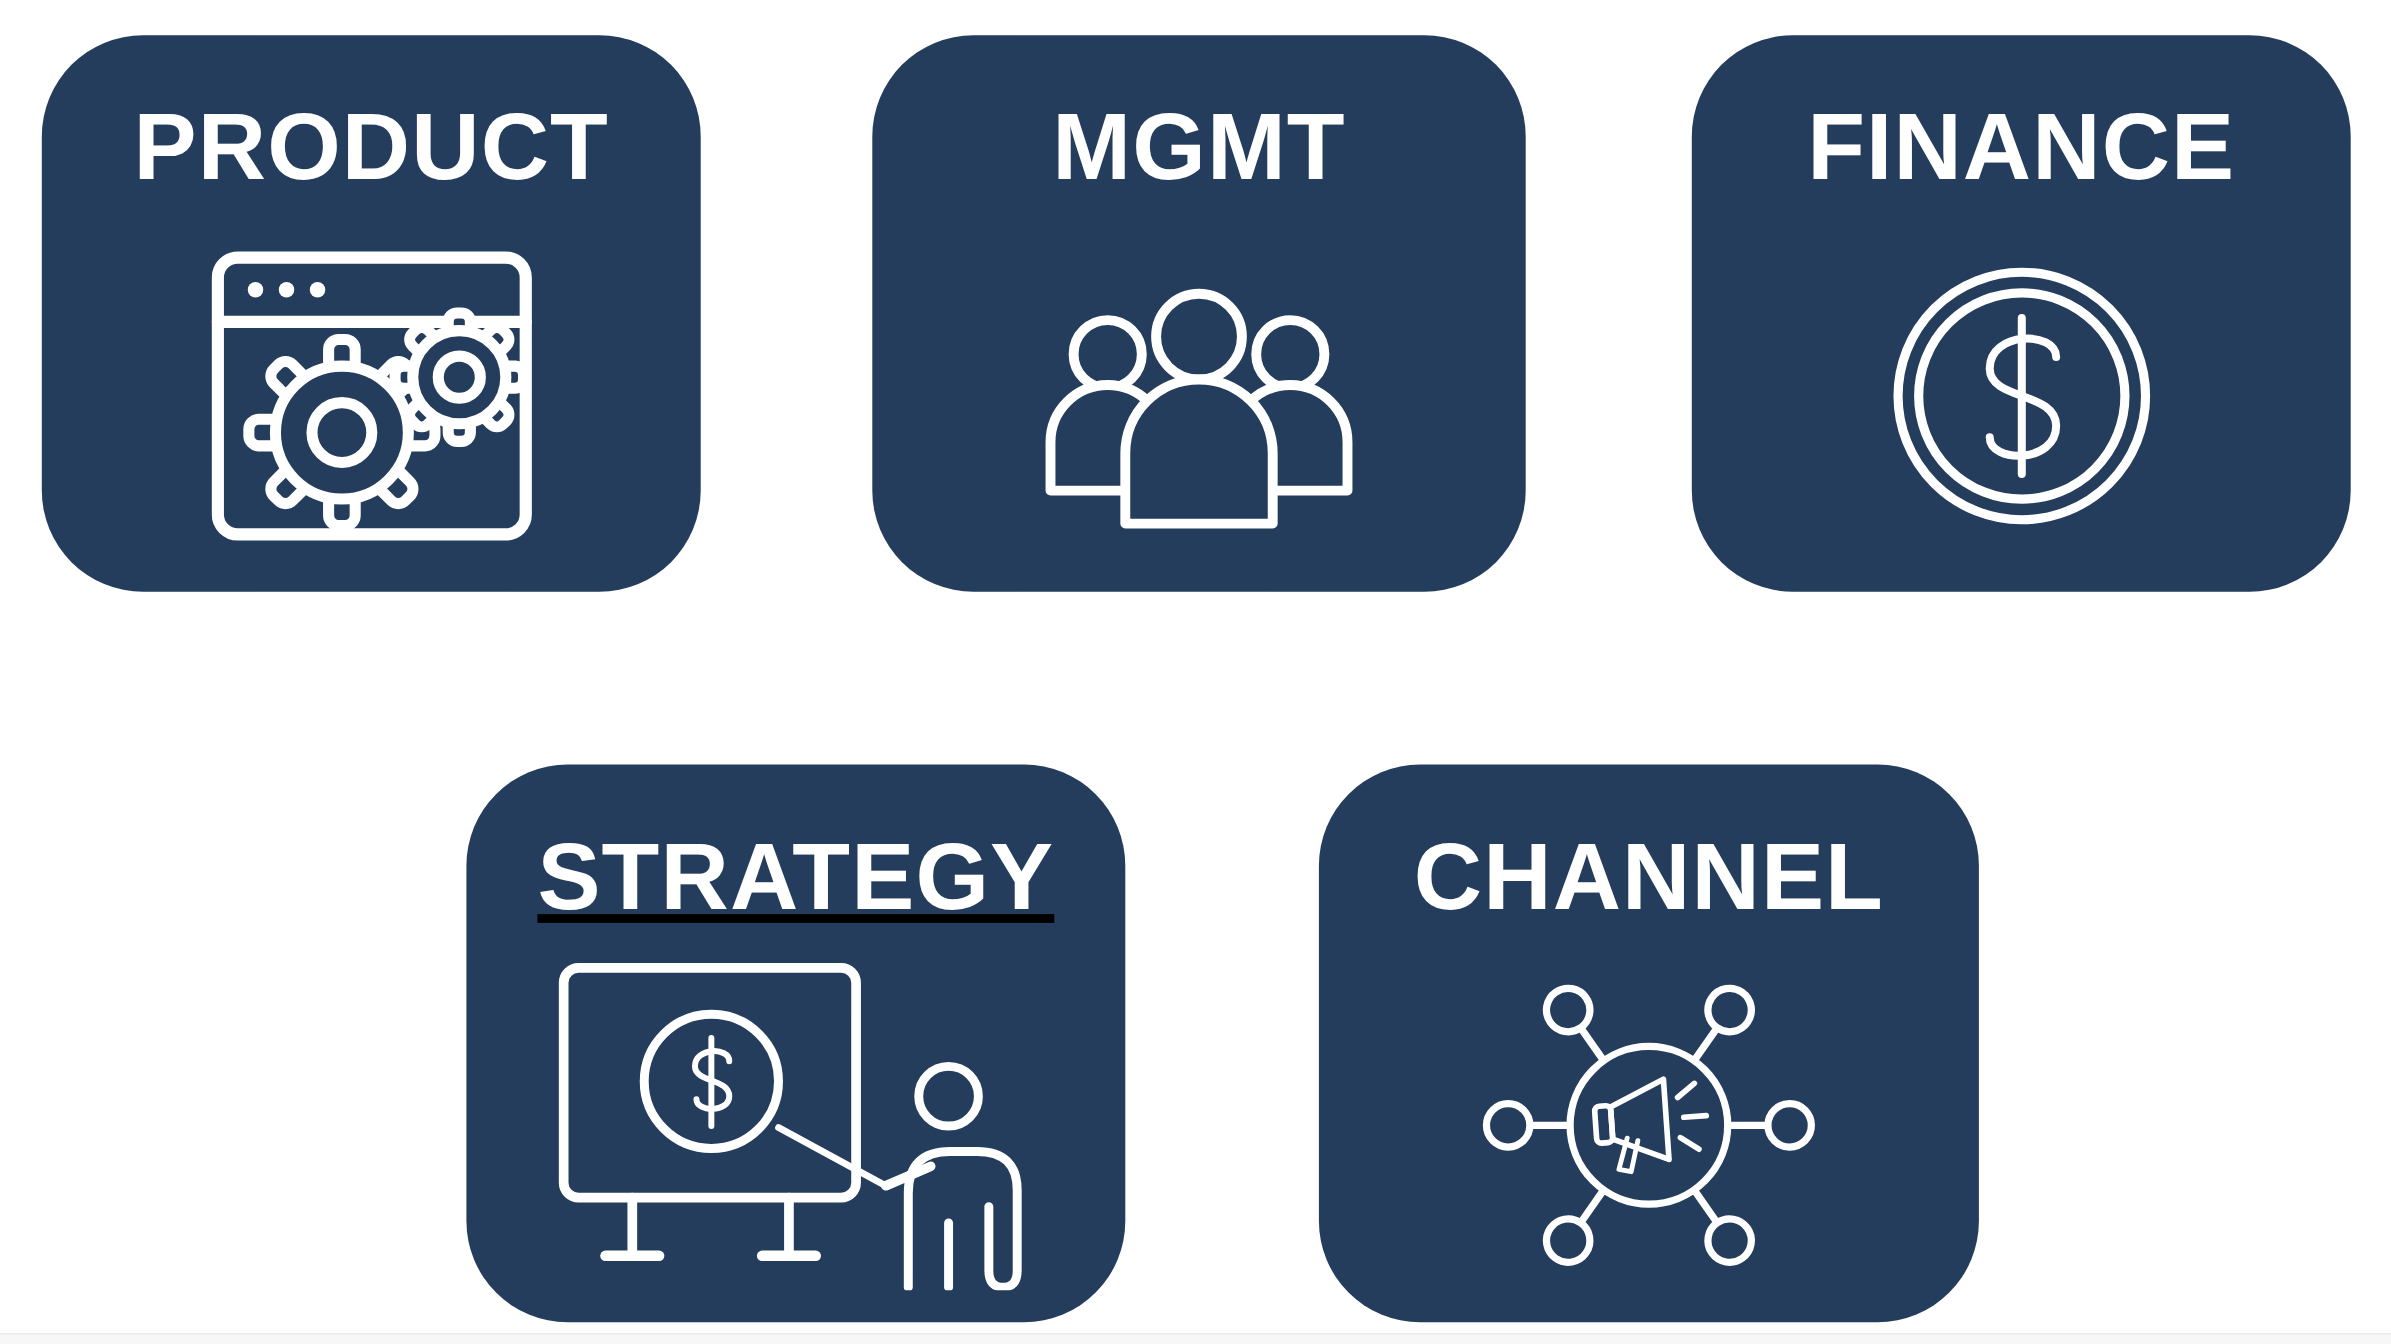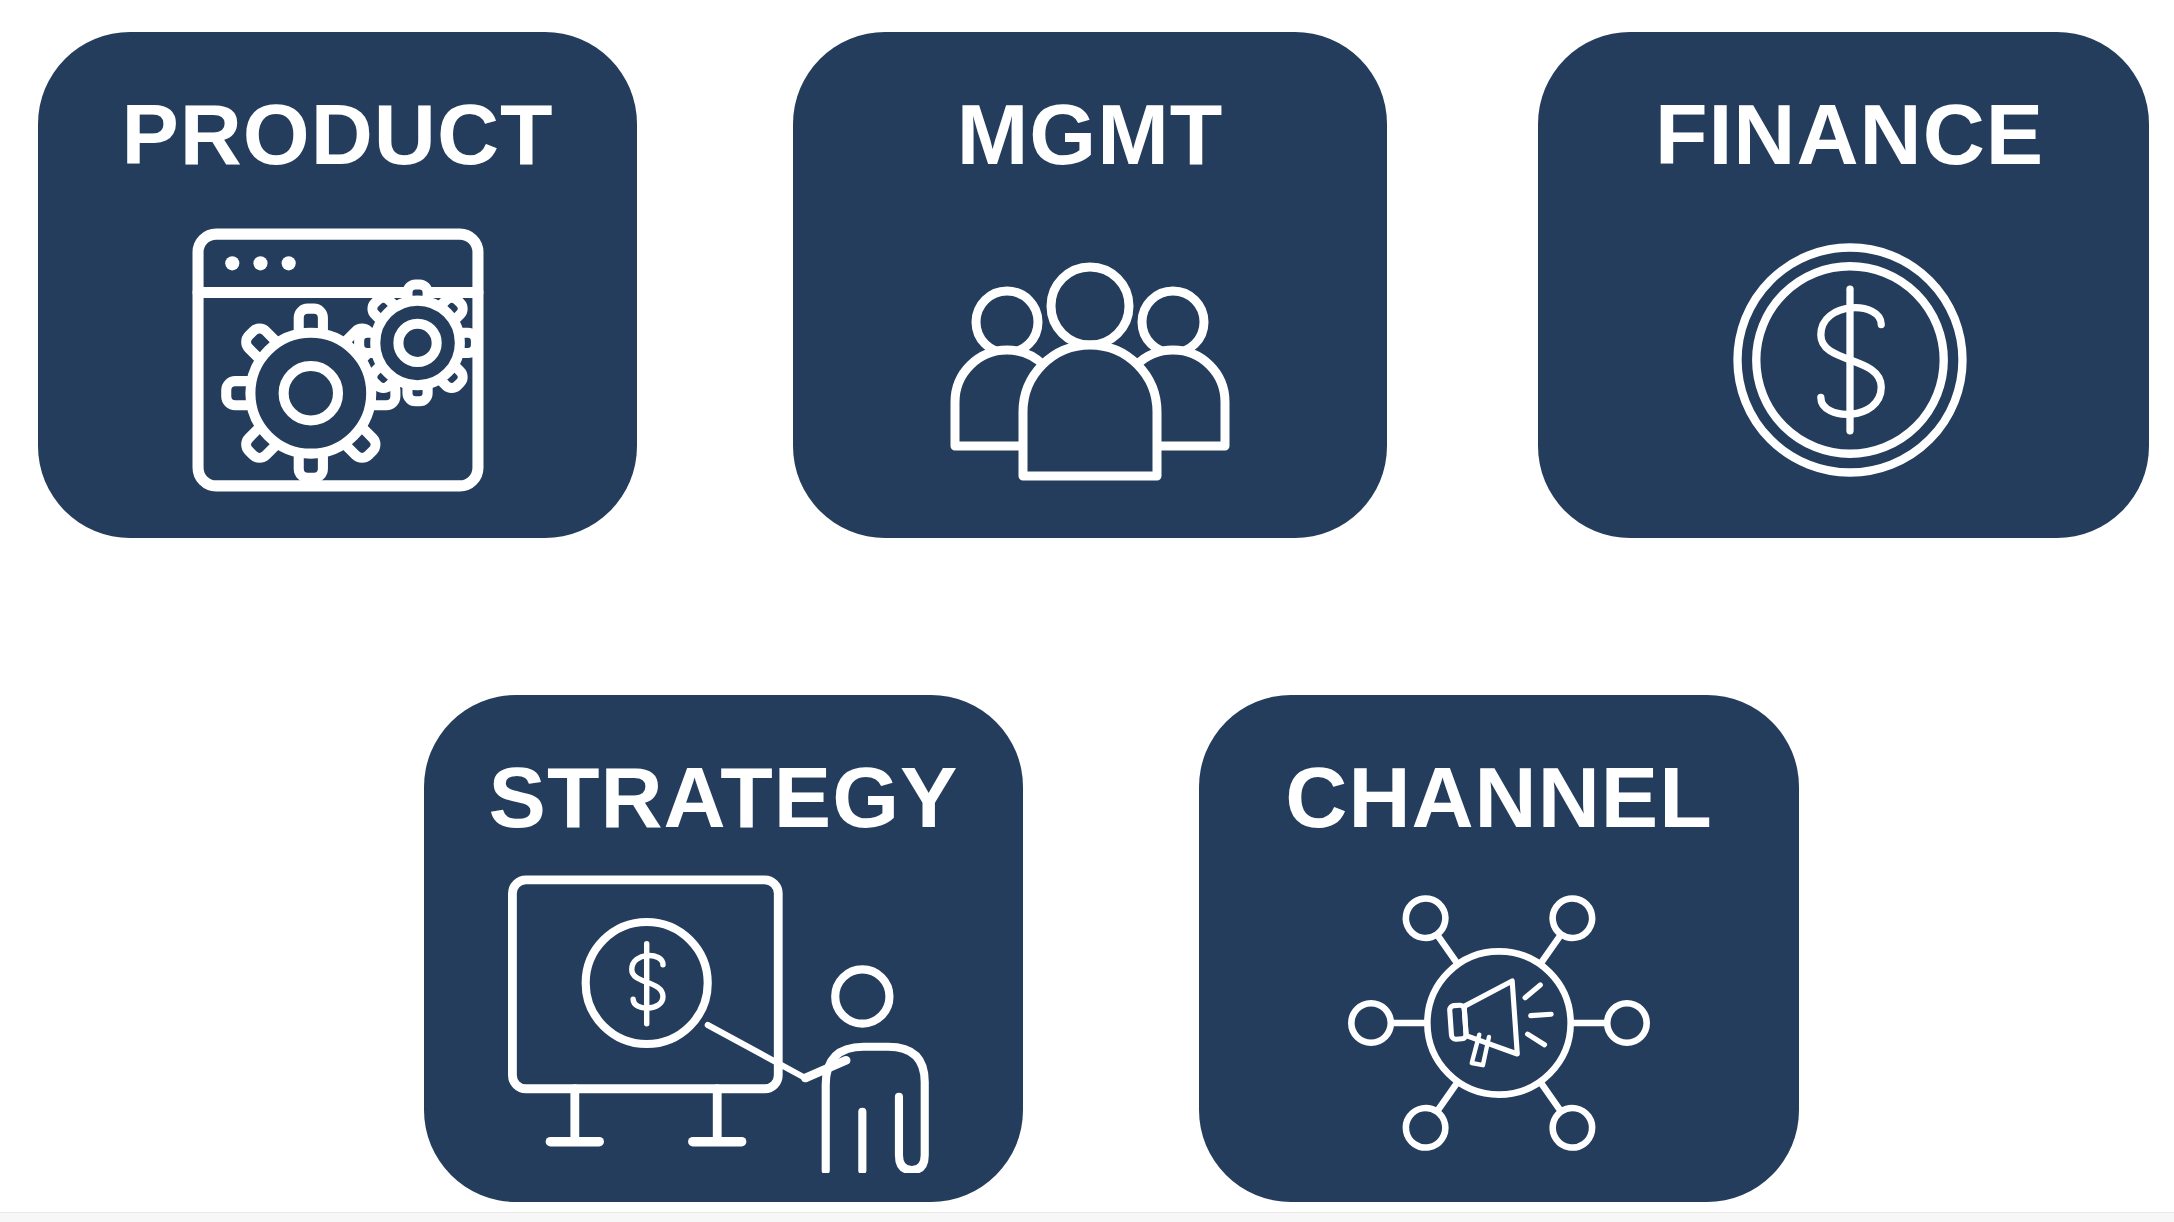--- a/index.html
+++ b/index.html
@@ -38,22 +38,22 @@
     align-items: center;
     justify-content: center;
   }
   
   .icon .ln { fill: none; stroke: var(--icon-stroke,#fff); stroke-linecap: round; stroke-linejoin: round; }
   .icon .fl { fill: var(--tile-bg,#253d5c); stroke: var(--icon-stroke,#fff); stroke-linecap: round; stroke-linejoin: round; }
   .icon .dot { fill: var(--icon-stroke,#fff); stroke: none; }
 
   #tile-product  { left:  38px; top:  32px; width: 599px; height: 506px; }
   #tile-mgmt     { left: 793px; top:  32px; width: 594px; height: 506px; }
-  #tile-finance  { left:1538px; top:  32px; width: 599px; height: 506px; padding-left: 12px; }
-  #tile-strategy { left: 424px; top: 695px; width: 599px; height: 507px; }
+  #tile-finance  { left:1538px; top:  32px; width: 599px; height: 506px; }
+  #tile-strategy { left: 424px; top: 695px; width: 599px; height: 507px; text-decoration: underline; }
   #tile-channel  { left:1199px; top: 695px; width: 600px; height: 507px; }
 
   .footer-strip {
     position: absolute;
     left: 0; right: 0; bottom: 0;
     height: 9px;
     background: var(--footer-strip, #f7f7f8);
     border-top: 1px solid var(--footer-border, #e8e8e8);
   }
 </style>

